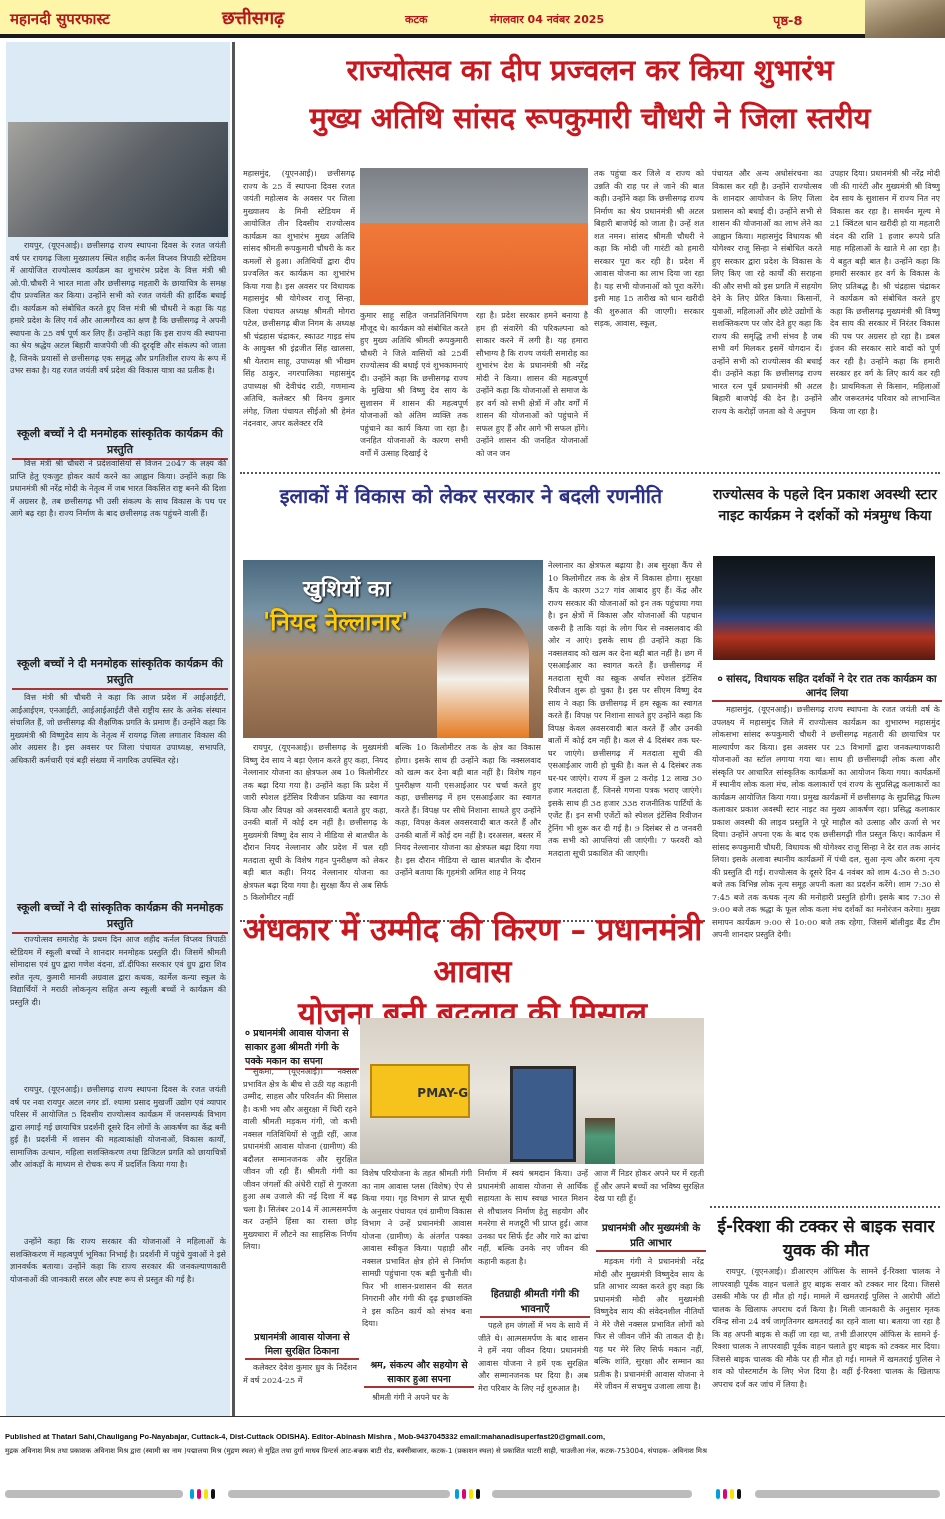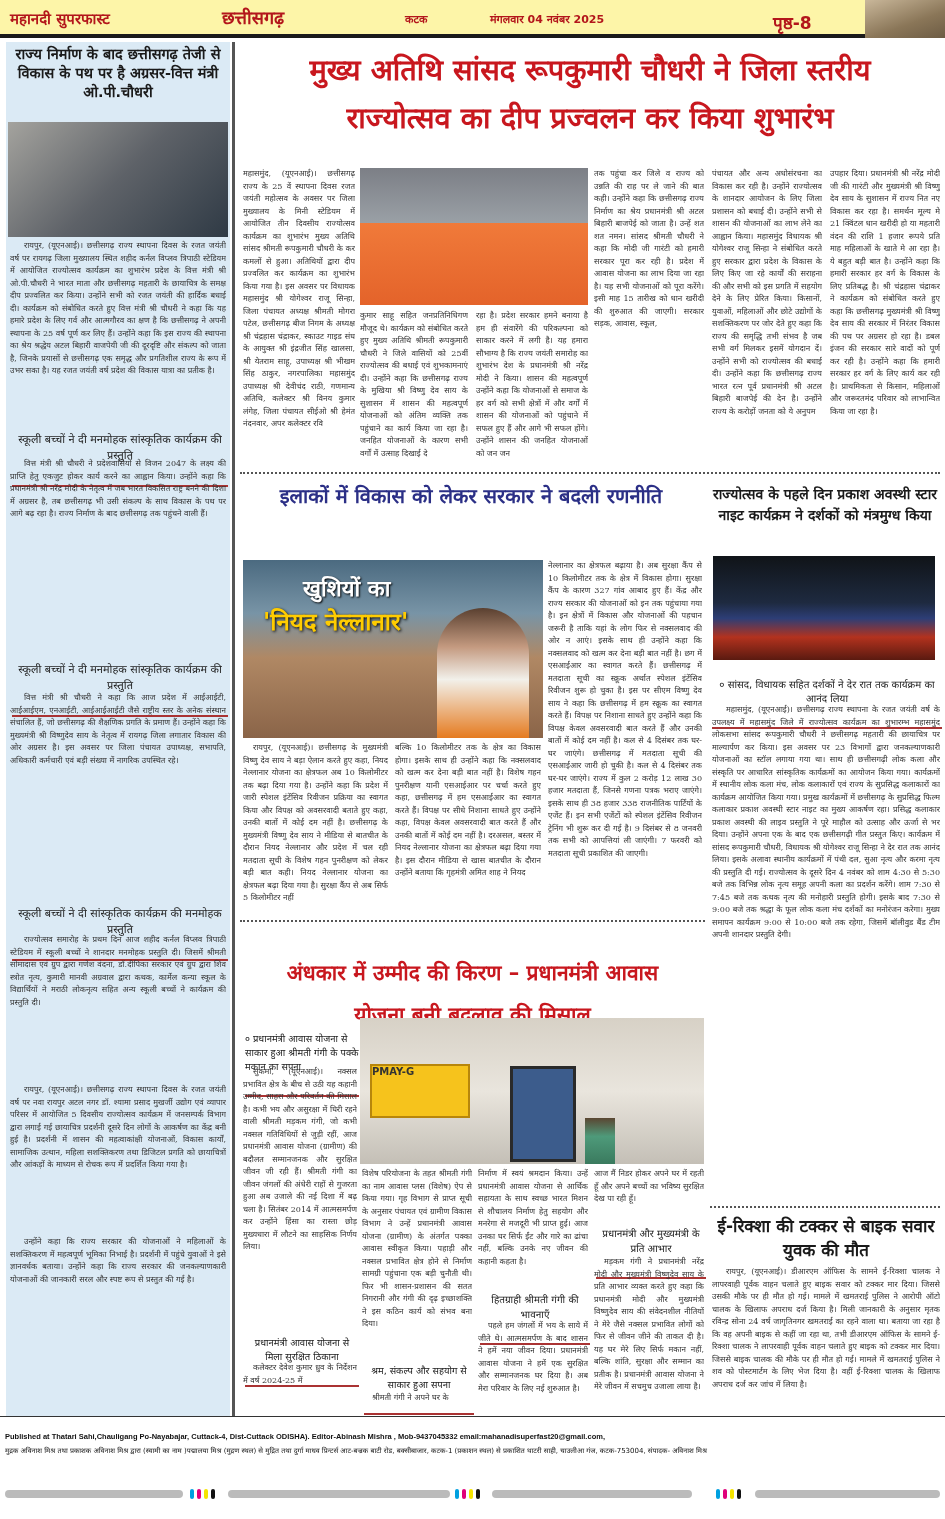--- a/index.html
+++ b/index.html
@@ -8,21 +8,21 @@
 .masthead span{position:absolute;top:8px;color:#b3161b;font-weight:bold}
 .mh-paper{left:10px;font-size:15px}
 .mh-state{left:115px;font-size:18px;top:5px!important}
 .temple{position:absolute;right:0;top:0;width:80px;height:38px;background:linear-gradient(160deg,#c9b79a,#8a7658 60%,#6d5c44)}
 .col-left{position:absolute;left:6px;top:42px;width:224px;height:1374px;background:#dbeaf5}
 .divider-v{position:absolute;left:232px;top:42px;width:3px;height:1374px;background:#555}
 .head-blue{font-weight:bold;text-align:center;color:#1a1a1a;line-height:1.3}
 .head-red{font-weight:bold;text-align:center;color:#c8171e;line-height:1.3}
 .head-navy{font-weight:bold;text-align:center;color:#2b2f86;line-height:1.3}
 .body-text{font-family:"DejaVu Serif",serif;font-size:8px;line-height:12.5px;color:#333;text-align:justify}
-.subhead{font-weight:normal;text-align:center;font-size:11px;line-height:16px;color:#222;border-bottom:2px solid #a33;padding-bottom:21px;margin:14px 2px 6px}
+.subhead{font-weight:bold;text-align:center;font-size:11px;line-height:16px;color:#222;border-bottom:2px solid #a33;padding-bottom:0;margin:8px 2px 6px}
 .photo{position:absolute;overflow:hidden}
 .ph-ministers{background:linear-gradient(135deg,#a4a39e,#5e6268 50%,#2f3a45);}
 .ph-woman{background:linear-gradient(180deg,#7c7f86 0%,#9aa0a6 40%,#f07a3a 40%,#e4632a 100%)}
 .ph-niyad{background:linear-gradient(180deg,#4b6a80 0%,#7894a6 30%,#b08864 55%,#8a6448 100%)}
 .ph-stage{background:linear-gradient(180deg,#101418 0%,#1e2a40 45%,#2d3e76 60%,#b3321e 78%,#5a1a10 100%)}
 .ph-house{background:linear-gradient(180deg,#d7d1c6 0%,#e9e5dd 50%,#c4bfb6 100%)}
 .dotted{position:absolute;height:0;border-top:2px dotted #555}
 .footer{position:absolute;left:0;top:1418px;width:945px;height:101px;font-family:"Liberation Sans",sans-serif}
 .footer .line{position:absolute;left:5px;font-size:7.5px;color:#111;font-weight:bold;white-space:nowrap}
 .footer .addr{font-size:10px}
@@ -31,42 +31,41 @@
 .dots i{display:block;width:4px;height:10px;border-radius:2px}
 </style>
 </head>
 <body>
 
 <div class="masthead">
   <span class="mh-paper">महानदी सुपरफास्ट</span>
   <span class="mh-state" style="left:222px;font-size:18px">छत्तीसगढ़</span>
   <span style="left:405px;top:11px;font-size:11px">कटक</span>
   <span style="left:490px;top:11px;font-size:11px">मंगलवार 04 नवंबर 2025</span>
-  <span style="left:773px;top:11px;font-size:17px">पृष्ठ-8</span>
+  <span style="left:773px;top:11px;font-size:13px">पृष्ठ-8</span>
   <div class="temple"></div>
 </div>
 
 <div class="col-left">
-  <div class="head-blue" style="font-size:14.5px;padding:3px 4px 0;line-height:19px">राज्य निर्माण के बाद छत्तीसगढ़ तेजी से विकास के पथ पर है अग्रसर-वित्त मंत्री ओ.पी.चौधरी</div>
   <div class="photo ph-ministers" style="left:2px;top:80px;width:220px;height:115px"></div>
   <div class="body-text" style="position:absolute;left:4px;top:198px;width:216px;height:168px;overflow:hidden;text-indent:14px">रायपुर, (यूएनआई)। छत्तीसगढ़ राज्य स्थापना दिवस के रजत जयंती वर्ष पर रायगढ़ जिला मुख्यालय स्थित शहीद कर्नल विप्लव त्रिपाठी स्टेडियम में आयोजित राज्योत्सव कार्यक्रम का शुभारंभ प्रदेश के वित्त मंत्री श्री ओ.पी.चौधरी ने भारत माता और छत्तीसगढ़ महतारी के छायाचित्र के समक्ष दीप प्रज्वलित कर किया। उन्होंने सभी को रजत जयंती की हार्दिक बधाई दी। कार्यक्रम को संबोधित करते हुए वित्त मंत्री श्री चौधरी ने कहा कि यह हमारे प्रदेश के लिए गर्व और आत्मगौरव का क्षण है कि छत्तीसगढ़ ने अपनी स्थापना के 25 वर्ष पूर्ण कर लिए हैं। उन्होंने कहा कि इस राज्य की स्थापना का श्रेय श्रद्धेय अटल बिहारी वाजपेयी जी की दूरदृष्टि और संकल्प को जाता है, जिनके प्रयासों से छत्तीसगढ़ एक समृद्ध और प्रगतिशील राज्य के रूप में उभर सका है। यह रजत जयंती वर्ष प्रदेश की विकास यात्रा का प्रतीक है।</div>
   <div class="subhead" style="position:absolute;left:4px;top:376px;width:216px">स्कूली बच्चों ने दी मनमोहक सांस्कृतिक कार्यक्रम की प्रस्तुति</div>
   <div class="body-text" style="position:absolute;left:4px;top:416px;width:216px;height:190px;overflow:hidden;text-indent:14px">वित्त मंत्री श्री चौधरी ने प्रदेशवासियों से विजन 2047 के लक्ष्य की प्राप्ति हेतु एकजुट होकर कार्य करने का आह्वान किया। उन्होंने कहा कि प्रधानमंत्री श्री नरेंद्र मोदी के नेतृत्व में जब भारत विकसित राष्ट्र बनने की दिशा में अग्रसर है, तब छत्तीसगढ़ भी उसी संकल्प के साथ विकास के पथ पर आगे बढ़ रहा है। राज्य निर्माण के बाद छत्तीसगढ़ तक पहुंचने वाली हैं।</div>
   <div class="subhead" style="position:absolute;left:4px;top:606px;width:216px">स्कूली बच्चों ने दी मनमोहक सांस्कृतिक कार्यक्रम की प्रस्तुति</div>
   <div class="body-text" style="position:absolute;left:4px;top:650px;width:216px;height:200px;overflow:hidden;text-indent:14px">वित्त मंत्री श्री चौधरी ने कहा कि आज प्रदेश में आईआईटी, आईआईएम, एनआईटी, आईआईआईटी जैसे राष्ट्रीय स्तर के अनेक संस्थान संचालित हैं, जो छत्तीसगढ़ की शैक्षणिक प्रगति के प्रमाण हैं। उन्होंने कहा कि मुख्यमंत्री श्री विष्णुदेव साय के नेतृत्व में रायगढ़ जिला लगातार विकास की ओर अग्रसर है। इस अवसर पर जिला पंचायत उपाध्यक्ष, सभापति, अधिकारी कर्मचारी एवं बड़ी संख्या में नागरिक उपस्थित रहे।</div>
   <div class="subhead" style="position:absolute;left:4px;top:850px;width:216px">स्कूली बच्चों ने दी सांस्कृतिक कार्यक्रम की मनमोहक प्रस्तुति</div>
   <div class="body-text" style="position:absolute;left:4px;top:892px;width:216px;height:100px;overflow:hidden;text-indent:14px">राज्योत्सव समारोह के प्रथम दिन आज शहीद कर्नल विप्लव त्रिपाठी स्टेडियम में स्कूली बच्चों ने शानदार मनमोहक प्रस्तुति दी। जिसमें श्रीमती सोमादास एवं ग्रुप द्वारा गणेश वंदना, डॉ.दीपिका सरकार एवं ग्रुप द्वारा शिव स्त्रोत नृत्य, कुमारी मानवी अग्रवाल द्वारा कथक, कार्मेल कन्या स्कूल के विद्यार्थियों ने मराठी लोकनृत्य सहित अन्य स्कूली बच्चों ने कार्यक्रम की प्रस्तुति दी।</div>
   <div class="body-text" style="position:absolute;left:4px;top:1042px;width:216px;height:150px;overflow:hidden;text-indent:14px">रायपुर, (यूएनआई)। छत्तीसगढ़ राज्य स्थापना दिवस के रजत जयंती वर्ष पर नवा रायपुर अटल नगर डॉ. श्यामा प्रसाद मुखर्जी उद्योग एवं व्यापार परिसर में आयोजित 5 दिवसीय राज्योत्सव कार्यक्रम में जनसम्पर्क विभाग द्वारा लगाई गई छायाचित्र प्रदर्शनी दूसरे दिन लोगों के आकर्षण का केंद्र बनी हुई है। प्रदर्शनी में शासन की महत्वाकांक्षी योजनाओं, विकास कार्यों, सामाजिक उत्थान, महिला सशक्तिकरण तथा डिजिटल प्रगति को छायाचित्रों और आंकड़ों के माध्यम से रोचक रूप में प्रदर्शित किया गया है।</div>
   <div class="body-text" style="position:absolute;left:4px;top:1194px;width:216px;height:176px;overflow:hidden;text-indent:14px">उन्होंने कहा कि राज्य सरकार की योजनाओं ने महिलाओं के सशक्तिकरण में महत्वपूर्ण भूमिका निभाई है। प्रदर्शनी में पहुंचे युवाओं ने इसे ज्ञानवर्धक बताया। उन्होंने कहा कि राज्य सरकार की जनकल्याणकारी योजनाओं की जानकारी सरल और स्पष्ट रूप से प्रस्तुत की गई है।</div>
 </div>
 <div class="divider-v"></div>
 
 <div class="head-red" style="position:absolute;left:240px;top:46px;width:700px;font-size:29px;line-height:48px">
+  <div>राज्योत्सव का दीप प्रज्वलन कर किया शुभारंभ</div>
   <div>मुख्य अतिथि सांसद  रूपकुमारी चौधरी ने जिला स्तरीय</div>
-  <div>राज्योत्सव का दीप प्रज्वलन कर किया शुभारंभ</div>
 </div>
 <div class="body-text" style="position:absolute;left:243px;top:168px;width:112px;height:300px;overflow:hidden">महासमुंद, (यूएनआई)। छत्तीसगढ़ राज्य के 25 वें स्थापना दिवस रजत जयंती महोत्सव के अवसर पर जिला मुख्यालय के मिनी स्टेडियम में आयोजित तीन दिवसीय राज्योत्सव कार्यक्रम का शुभारंभ मुख्य अतिथि सांसद श्रीमती रूपकुमारी चौधरी के कर कमलों से हुआ। अतिथियों द्वारा दीप प्रज्वलित कर कार्यक्रम का शुभारंभ किया गया है। इस अवसर पर विधायक महासमुंद श्री योगेश्वर राजू सिन्हा, जिला पंचायत अध्यक्ष श्रीमती मोगरा पटेल, छत्तीसगढ़ बीज निगम के अध्यक्ष श्री चंद्रहास चंद्राकर, स्काउट गाइड संघ के आयुक्त श्री इंद्रजीत सिंह खालसा, श्री येतराम साहू, उपाध्यक्ष श्री भीखम सिंह ठाकुर, नगरपालिका महासमुंद उपाध्यक्ष श्री देवीचंद राठी, गणमान्य अतिथि, कलेक्टर श्री विनय कुमार लंगेह, जिला पंचायत सीईओ श्री हेमंत नंदनवार, अपर कलेक्टर रवि</div>
 <div class="photo ph-woman" style="left:360px;top:168px;width:228px;height:137px"></div>
 <div class="body-text" style="position:absolute;left:360px;top:310px;width:108px;height:158px;overflow:hidden">कुमार साहू सहित जनप्रतिनिधिगण मौजूद थे। कार्यक्रम को संबोधित करते हुए मुख्य अतिथि श्रीमती रूपकुमारी चौधरी ने जिले वासियों को 25वीं राज्योत्सव की बधाई एवं शुभकामनाएं दी। उन्होंने कहा कि छत्तीसगढ़ राज्य के मुखिया श्री विष्णु देव साय के सुशासन में शासन की महत्वपूर्ण योजनाओं को अंतिम व्यक्ति तक पहुंचाने का कार्य किया जा रहा है। जनहित योजनाओं के कारण सभी वर्गों में उत्साह दिखाई दे</div>
 <div class="body-text" style="position:absolute;left:476px;top:310px;width:112px;height:158px;overflow:hidden">रहा है। प्रदेश सरकार हमने बनाया है हम ही संवारेंगे की परिकल्पना को साकार करने में लगी है। यह हमारा सौभाग्य है कि राज्य जयंती समारोह का शुभारंभ देश के प्रधानमंत्री श्री नरेंद्र मोदी ने किया। शासन की महत्वपूर्ण उन्होंने कहा कि योजनाओं से समाज के हर वर्ग को सभी क्षेत्रों में और वर्गों में शासन की योजनाओं को पहुंचाने में सफल हुए हैं और आगे भी सफल होंगे। उन्होंने शासन की जनहित योजनाओं को जन जन</div>
 <div class="body-text" style="position:absolute;left:594px;top:168px;width:110px;height:300px;overflow:hidden">तक पहुंचा कर जिले व राज्य को उन्नति की राह पर ले जाने की बात कही। उन्होंने कहा कि छत्तीसगढ़ राज्य निर्माण का श्रेय प्रधानमंत्री श्री अटल बिहारी बाजपेई को जाता है। उन्हें शत शत नमन। सांसद श्रीमती चौधरी ने कहा कि मोदी जी गारंटी को हमारी सरकार पूरा कर रही है। प्रदेश में आवास योजना का लाभ दिया जा रहा है। यह सभी योजनाओं को पूरा करेंगे। इसी माह 15 तारीख को धान खरीदी की शुरुआत की जाएगी। सरकार सड़क, आवास, स्कूल,</div>
 <div class="body-text" style="position:absolute;left:712px;top:168px;width:110px;height:300px;overflow:hidden">पंचायत और अन्य अधोसंरचना का विकास कर रही है। उन्होंने राज्योत्सव के शानदार आयोजन के लिए जिला प्रशासन को बधाई दी। उन्होंने सभी से शासन की योजनाओं का लाभ लेने का आह्वान किया। महासमुंद विधायक श्री योगेश्वर राजू सिन्हा ने संबोधित करते हुए सरकार द्वारा प्रदेश के विकास के लिए किए जा रहे कार्यों की सराहना की और सभी को इस प्रगति में सहयोग देने के लिए प्रेरित किया। किसानों, युवाओं, महिलाओं और छोटे उद्योगों के सशक्तिकरण पर जोर देते हुए कहा कि राज्य की समृद्धि तभी संभव है जब सभी वर्ग मिलकर इसमें योगदान दें। उन्होंने सभी को राज्योत्सव की बधाई दी। उन्होंने कहा कि छत्तीसगढ़ राज्य भारत रत्न पूर्व प्रधानमंत्री श्री अटल बिहारी बाजपेई की देन है। उन्होंने राज्य के करोड़ों जनता को ये अनुपम</div>
 <div class="body-text" style="position:absolute;left:830px;top:168px;width:110px;height:300px;overflow:hidden">उपहार दिया। प्रधानमंत्री श्री नरेंद्र मोदी जी की गारंटी और मुख्यमंत्री श्री विष्णु देव साय के सुशासन में राज्य नित नए विकास कर रहा है। समर्थन मूल्य मे 21 क्विंटल धान खरीदी हो या महतारी वंदन की राशि 1 हजार रूपये प्रति माह महिलाओं के खाते मे आ रहा है। ये बहुत बड़ी बात है। उन्होंने कहा कि हमारी सरकार हर वर्ग के विकास के लिए प्रतिबद्ध है। श्री चंद्रहास चंद्राकर ने कार्यक्रम को संबोधित करते हुए कहा कि छत्तीसगढ़ मुख्यमंत्री श्री विष्णु देव साय की सरकार में निरंतर विकास की पथ पर अग्रसर हो रहा है। डबल इंजन की सरकार सारे वादों को पूर्ण कर रही है। उन्होंने कहा कि हमारी सरकार हर वर्ग के लिए कार्य कर रही है। प्राथमिकता से किसान, महिलाओं और जरूरतमंद परिवार को लाभान्वित किया जा रहा है।</div>
 <div class="dotted" style="left:240px;top:472px;width:700px"></div>
 
@@ -86,27 +85,27 @@
 <div class="photo ph-stage" style="left:713px;top:556px;width:222px;height:104px"></div>
 <div class="subhead" style="position:absolute;left:710px;top:664px;width:230px;font-size:10px;line-height:14px">० सांसद, विधायक सहित दर्शकों ने देर रात तक कार्यक्रम का आनंद लिया</div>
 <div class="body-text" style="position:absolute;left:712px;top:704px;width:228px;height:494px;overflow:hidden;text-indent:14px">महासमुंद, (यूएनआई)। छत्तीसगढ़ राज्य स्थापना के रजत जयंती वर्ष के उपलक्ष्य में महासमुंद जिले में राज्योत्सव कार्यक्रम का शुभारम्भ महासमुंद लोकसभा सांसद रूपकुमारी चौधरी ने छत्तीसगढ़ महतारी की छायाचित्र पर माल्यार्पण कर किया। इस अवसर पर 23 विभागों द्वारा जनकल्याणकारी योजनाओं का स्टॉल लगाया गया था। साथ ही छत्तीसगढ़ी लोक कला और संस्कृति पर आधारित सांस्कृतिक कार्यक्रमों का आयोजन किया गया। कार्यक्रमों में स्थानीय लोक कला मंच, लोक कलाकारों एवं राज्य के सुप्रसिद्ध कलाकारों का कार्यक्रम आयोजित किया गया। प्रमुख कार्यक्रमों में छत्तीसगढ़ के सुप्रसिद्ध फिल्म कलाकार प्रकाश अवस्थी स्टार नाइट का मुख्य आकर्षण रहा। प्रसिद्ध कलाकार प्रकाश अवस्थी की लाइव प्रस्तुति ने पूरे माहौल को उत्साह और ऊर्जा से भर दिया। उन्होंने अपना एक के बाद एक छत्तीसगढ़ी गीत प्रस्तुत किए। कार्यक्रम में सांसद रूपकुमारी चौधरी, विधायक श्री योगेश्वर राजू सिन्हा ने देर रात तक आनंद लिया। इसके अलावा स्थानीय कार्यक्रमों में पंथी दल, सुआ नृत्य और करमा नृत्य की प्रस्तुति दी गई। राज्योत्सव के दूसरे दिन 4 नवंबर को शाम 4:30 से 5:30 बजे तक विभिन्न लोक नृत्य समूह अपनी कला का प्रदर्शन करेंगे। शाम 7:30 से 7:45 बजे तक कथक नृत्य की मनोहारी प्रस्तुति होगी। इसके बाद 7:30 से 9:00 बजे तक श्रद्धा के फूल लोक कला मंच दर्शकों का मनोरंजन करेगा। मुख्य समापन कार्यक्रम 9:00 से 10:00 बजे तक रहेगा, जिसमें बॉलीवुड बैंड टीम अपनी शानदार प्रस्तुति देगी।</div>
 <div class="dotted" style="left:710px;top:1206px;width:230px"></div>
 
 <div class="head-blue" style="position:absolute;left:712px;top:1214px;width:228px;font-size:17px;line-height:24px">ई-रिक्शा की टक्कर से बाइक सवार युवक की मौत</div>
 <div class="body-text" style="position:absolute;left:712px;top:1266px;width:228px;height:148px;overflow:hidden;text-indent:14px">रायपुर, (यूएनआई)। डीआरएम ऑफिस के सामने ई-रिक्शा चालक ने लापरवाही पूर्वक वाहन चलाते हुए बाइक सवार को टक्कर मार दिया। जिससे उसकी मौके पर ही मौत हो गई। मामले में खमतराई पुलिस ने आरोपी ऑटो चालक के खिलाफ अपराध दर्ज किया है। मिली जानकारी के अनुसार मृतक रविन्द्र सोना 24 वर्ष जागृतिनगर खमतराई का रहने वाला था। बताया जा रहा है कि वह अपनी बाइक से कहीं जा रहा था, तभी डीआरएम ऑफिस के सामने ई-रिक्शा चालक ने लापरवाही पूर्वक वाहन चलाते हुए बाइक को टक्कर मार दिया। जिससे बाइक चालक की मौके पर ही मौत हो गई। मामले में खमतराई पुलिस ने शव को पोस्टमार्टम के लिए भेज दिया है। वहीं ई-रिक्शा चालक के खिलाफ अपराध दर्ज कर जांच में लिया है।</div>
 
 <div class="dotted" style="left:240px;top:920px;width:465px"></div>
 
-<div class="head-red" style="position:absolute;left:240px;top:952px;width:465px;font-size:21px;line-height:42px">
+<div class="head-red" style="position:absolute;left:240px;top:908px;width:465px;font-size:31px;line-height:42px">
   <div>अंधकार में उम्मीद की किरण – प्रधानमंत्री आवास</div>
   <div>योजना बनी बदलाव की मिसाल</div>
 </div>
 <div class="subhead" style="position:absolute;left:243px;top:1018px;width:114px;text-align:left;font-size:9.5px;line-height:14px">० प्रधानमंत्री आवास योजना से साकार हुआ श्रीमती गंगी के पक्के मकान का सपना</div>
 <div class="photo ph-house" style="left:360px;top:1018px;width:344px;height:146px">
-  <div style="position:absolute;left:10px;top:46px;width:100px;height:54px;background:#f6c31c;border:2px solid #b8860b;font-size:10px;font-weight:bold;text-align:left;padding-top:0;color:#333">PMAY-G</div>
+  <div style="position:absolute;left:10px;top:46px;width:100px;height:54px;background:#f6c31c;border:2px solid #b8860b;font-size:12px;font-weight:bold;text-align:right;padding-top:20px;color:#333">PMAY-G</div>
   <div style="position:absolute;left:150px;top:48px;width:66px;height:96px;background:#3c5c8c;border:3px solid #2a2a2a"></div>
   <div style="position:absolute;left:225px;top:100px;width:30px;height:46px;background:linear-gradient(180deg,#5a4632,#4e9a7a 40%,#3a7a5e)"></div>
 </div>
 <div class="body-text" style="position:absolute;left:243px;top:1066px;width:114px;height:256px;overflow:hidden;text-indent:10px">सुकमा, (यूएनआई)। नक्सल प्रभावित क्षेत्र के बीच से उठी यह कहानी उम्मीद, साहस और परिवर्तन की मिसाल है। कभी भय और असुरक्षा में घिरी रहने वाली श्रीमती मड़कम गंगी, जो कभी नक्सल गतिविधियों से जुड़ी रहीं, आज प्रधानमंत्री आवास योजना (ग्रामीण) की बदौलत सम्मानजनक और सुरक्षित जीवन जी रही हैं। श्रीमती गंगी का जीवन जंगलों की अंधेरी राहों से गुजरता हुआ अब उजाले की नई दिशा में बढ़ चला है। सितंबर 2014 में आत्मसमर्पण कर उन्होंने हिंसा का रास्ता छोड़ मुख्यधारा में लौटने का साहसिक निर्णय लिया।</div>
 <div class="subhead" style="position:absolute;left:243px;top:1322px;width:114px;font-size:9.5px;line-height:14px">प्रधानमंत्री आवास योजना से मिला सुरक्षित ठिकाना</div>
 <div class="body-text" style="position:absolute;left:243px;top:1362px;width:114px;height:50px;overflow:hidden;text-indent:10px">कलेक्टर देवेश कुमार ध्रुव के निर्देशन में वर्ष 2024-25 में</div>
 <div class="body-text" style="position:absolute;left:362px;top:1168px;width:110px;height:180px;overflow:hidden">विशेष परियोजना के तहत श्रीमती गंगी का नाम आवास प्लस (विशेष) ऐप से किया गया। गृह विभाग से प्राप्त सूची के अनुसार पंचायत एवं ग्रामीण विकास विभाग ने उन्हें प्रधानमंत्री आवास योजना (ग्रामीण) के अंतर्गत पक्का आवास स्वीकृत किया। पहाड़ी और नक्सल प्रभावित क्षेत्र होने से निर्माण सामग्री पहुंचाना एक बड़ी चुनौती थी। फिर भी शासन-प्रशासन की सतत निगरानी और गंगी की दृढ़ इच्छाशक्ति ने इस कठिन कार्य को संभव बना दिया।</div>
 <div class="subhead" style="position:absolute;left:362px;top:1350px;width:110px;font-size:9.5px;line-height:14px">श्रम, संकल्प और सहयोग से साकार हुआ सपना</div>
 <div class="body-text" style="position:absolute;left:362px;top:1392px;width:110px;height:22px;overflow:hidden;text-indent:10px">श्रीमती गंगी ने अपने घर के</div>
 <div class="body-text" style="position:absolute;left:478px;top:1168px;width:110px;height:108px;overflow:hidden">निर्माण में स्वयं श्रमदान किया। उन्हें प्रधानमंत्री आवास योजना से आर्थिक सहायता के साथ स्वच्छ भारत मिशन से शौचालय निर्माण हेतु सहयोग और मनरेगा से मजदूरी भी प्राप्त हुई। आज उनका घर सिर्फ ईंट और गारे का ढांचा नहीं, बल्कि उनके नए जीवन की कहानी कहता है।</div>

